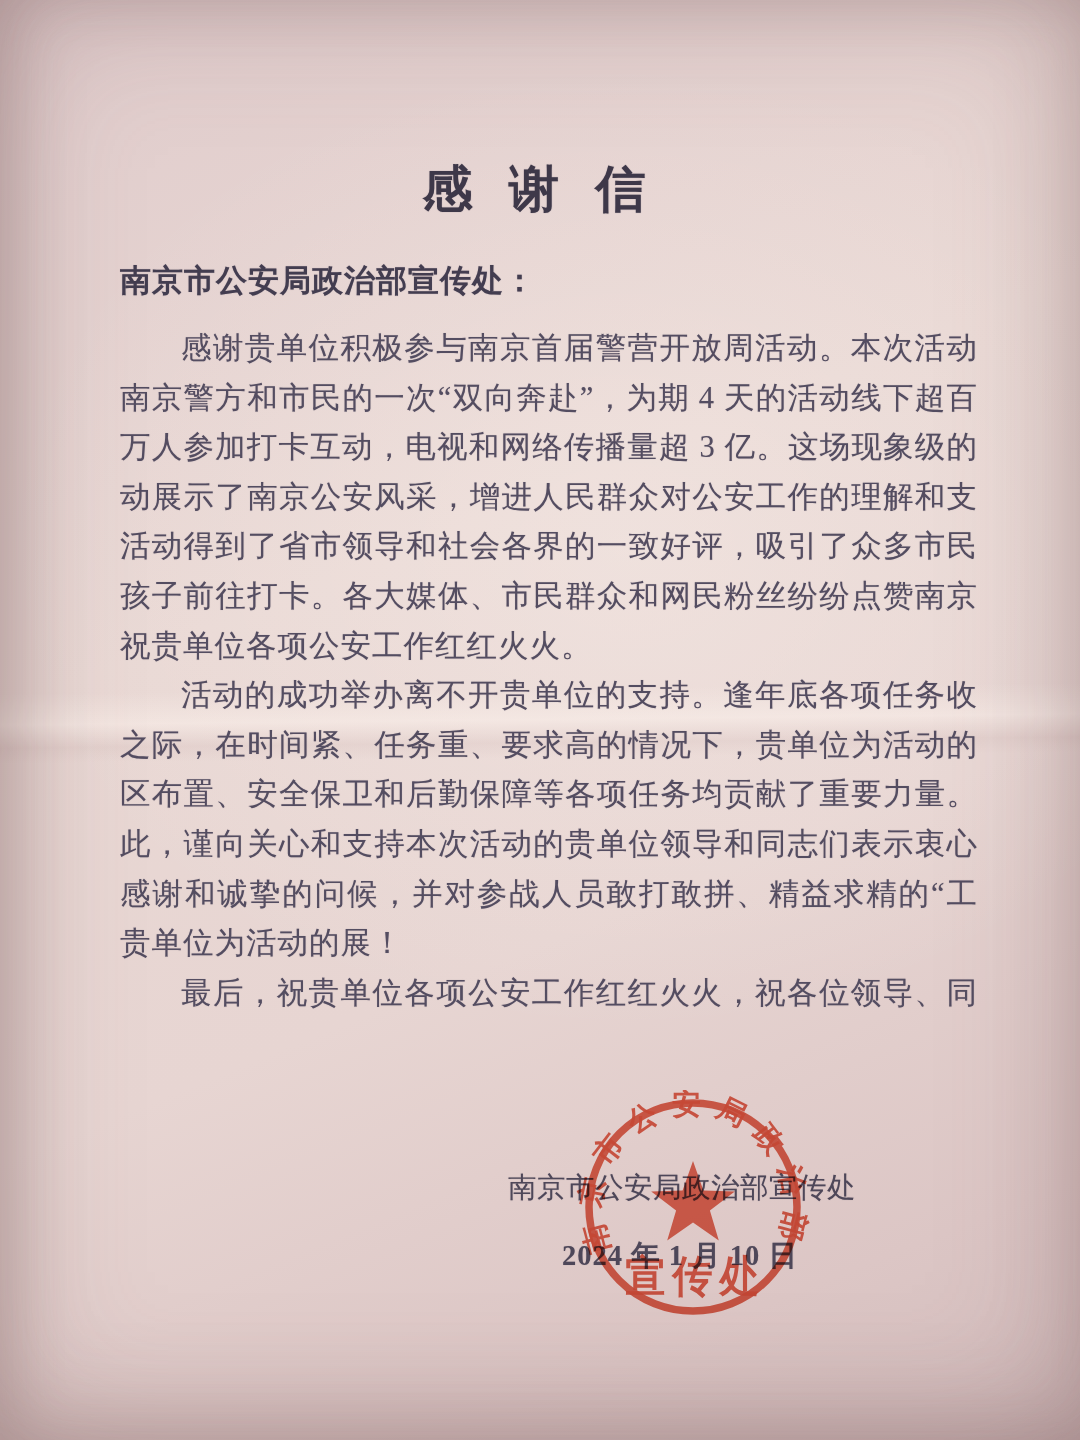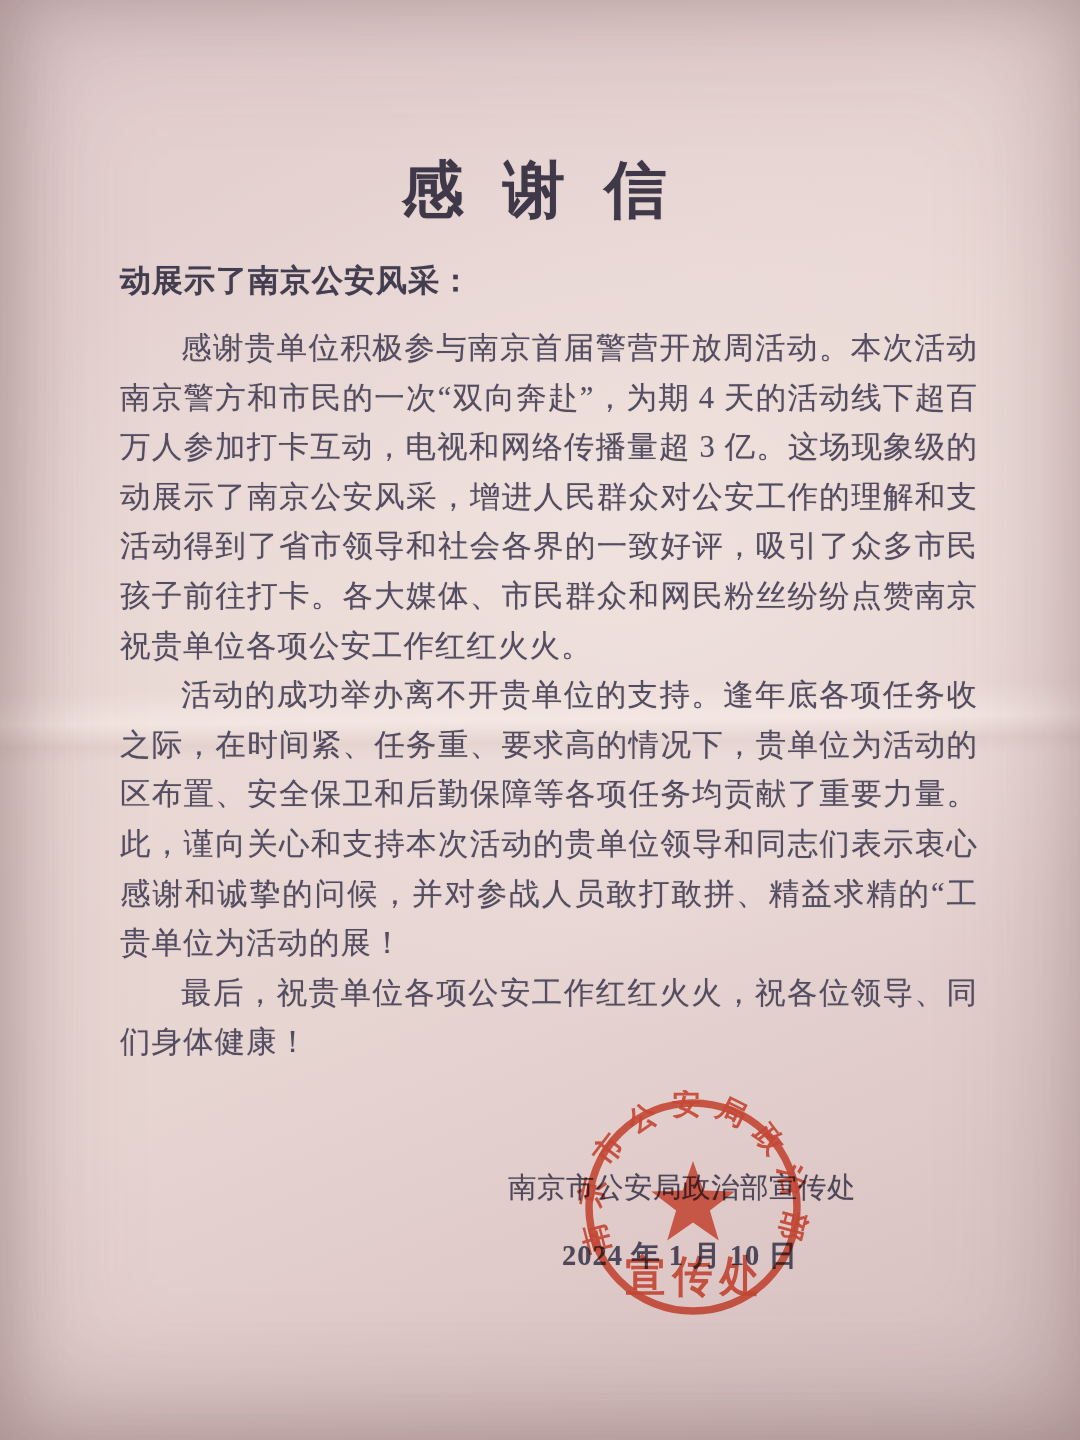--- a/index.html
+++ b/index.html
@@ -23,24 +23,24 @@
   .crease {
     position: absolute;
     left: -20px; top: 688px;
     width: 1120px; height: 70px;
     background: linear-gradient(rgba(255,246,240,0) 0%, rgba(255,246,240,0.42) 45%, rgba(205,180,178,0.20) 78%, rgba(255,246,240,0) 100%);
     transform: rotate(-0.6deg);
     pointer-events: none;
   }
   .title {
     position: absolute;
-    left: 0; top: 148px;
+    left: 0; top: 156px;
     width: 100%;
     text-align: center;
-    font-size: 62px;
+    font-size: 50px;
     font-weight: bold;
     letter-spacing: 12px;
     color: #3e3849;
     text-shadow: 0 0 1px rgba(62,56,73,0.45);
   }
   .addressee {
     position: absolute;
     left: 120px; top: 260px;
     font-family: "Liberation Sans", "DejaVu Sans", sans-serif;
     font-size: 31px;
@@ -86,38 +86,37 @@
   .seal svg { filter: blur(0.4px); }
 </style>
 </head>
 <body>
 
 <div class="page">
   <div class="crease"></div>
 
   <div class="title">感 谢 信</div>
 
-  <div class="addressee">动展示了南京公安风采：</div>
+  <div class="addressee">南京市公安局政治部宣传处：</div>
 
   <div class="body-text">
     <div class="line full indent">感谢贵单位积极参与南京首届警营开放周活动。本次活动是</div>
     <div class="line full">南京警方和市民的一次“双向奔赴”，为期 4 天的活动线下超百</div>
     <div class="line full">万人参加打卡互动，电视和网络传播量超 3 亿。这场现象级的活</div>
     <div class="line full">动展示了南京公安风采，增进人民群众对公安工作的理解和支持。</div>
     <div class="line full">活动得到了省市领导和社会各界的一致好评，吸引了众多市民带</div>
     <div class="line full">孩子前往打卡。各大媒体、市民群众和网民粉丝纷纷点赞南京公</div>
     <div class="line">祝贵单位各项公安工作红红火火。</div>
     <div class="line full indent">活动的成功举办离不开贵单位的支持。逢年底各项任务收官</div>
     <div class="line full">之际，在时间紧、任务重、要求高的情况下，贵单位为活动的展</div>
     <div class="line full">区布置、安全保卫和后勤保障等各项任务均贡献了重要力量。在</div>
     <div class="line full">此，谨向关心和支持本次活动的贵单位领导和同志们表示衷心的</div>
     <div class="line full">感谢和诚挚的问候，并对参战人员敢打敢拼、精益求精的“工匠”</div>
     <div class="line">贵单位为活动的展！</div>
     <div class="line full indent">最后，祝贵单位各项公安工作红红火火，祝各位领导、同志</div>
-    <div class="line">们身体健康！</div>
   </div>
 
   <div class="closing">
     <div class="signature">南京市公安局政治部宣传处</div>
     <div class="date">2024 年 1 月 10 日</div>
   </div>
 
   <div class="seal">
     <svg width="234" height="234" viewBox="-117 -117 234 234" xmlns="http://www.w3.org/2000/svg">
       <circle r="104" fill="none" stroke="#dc4a32" stroke-width="7.5" stroke-opacity="0.9"></circle>

